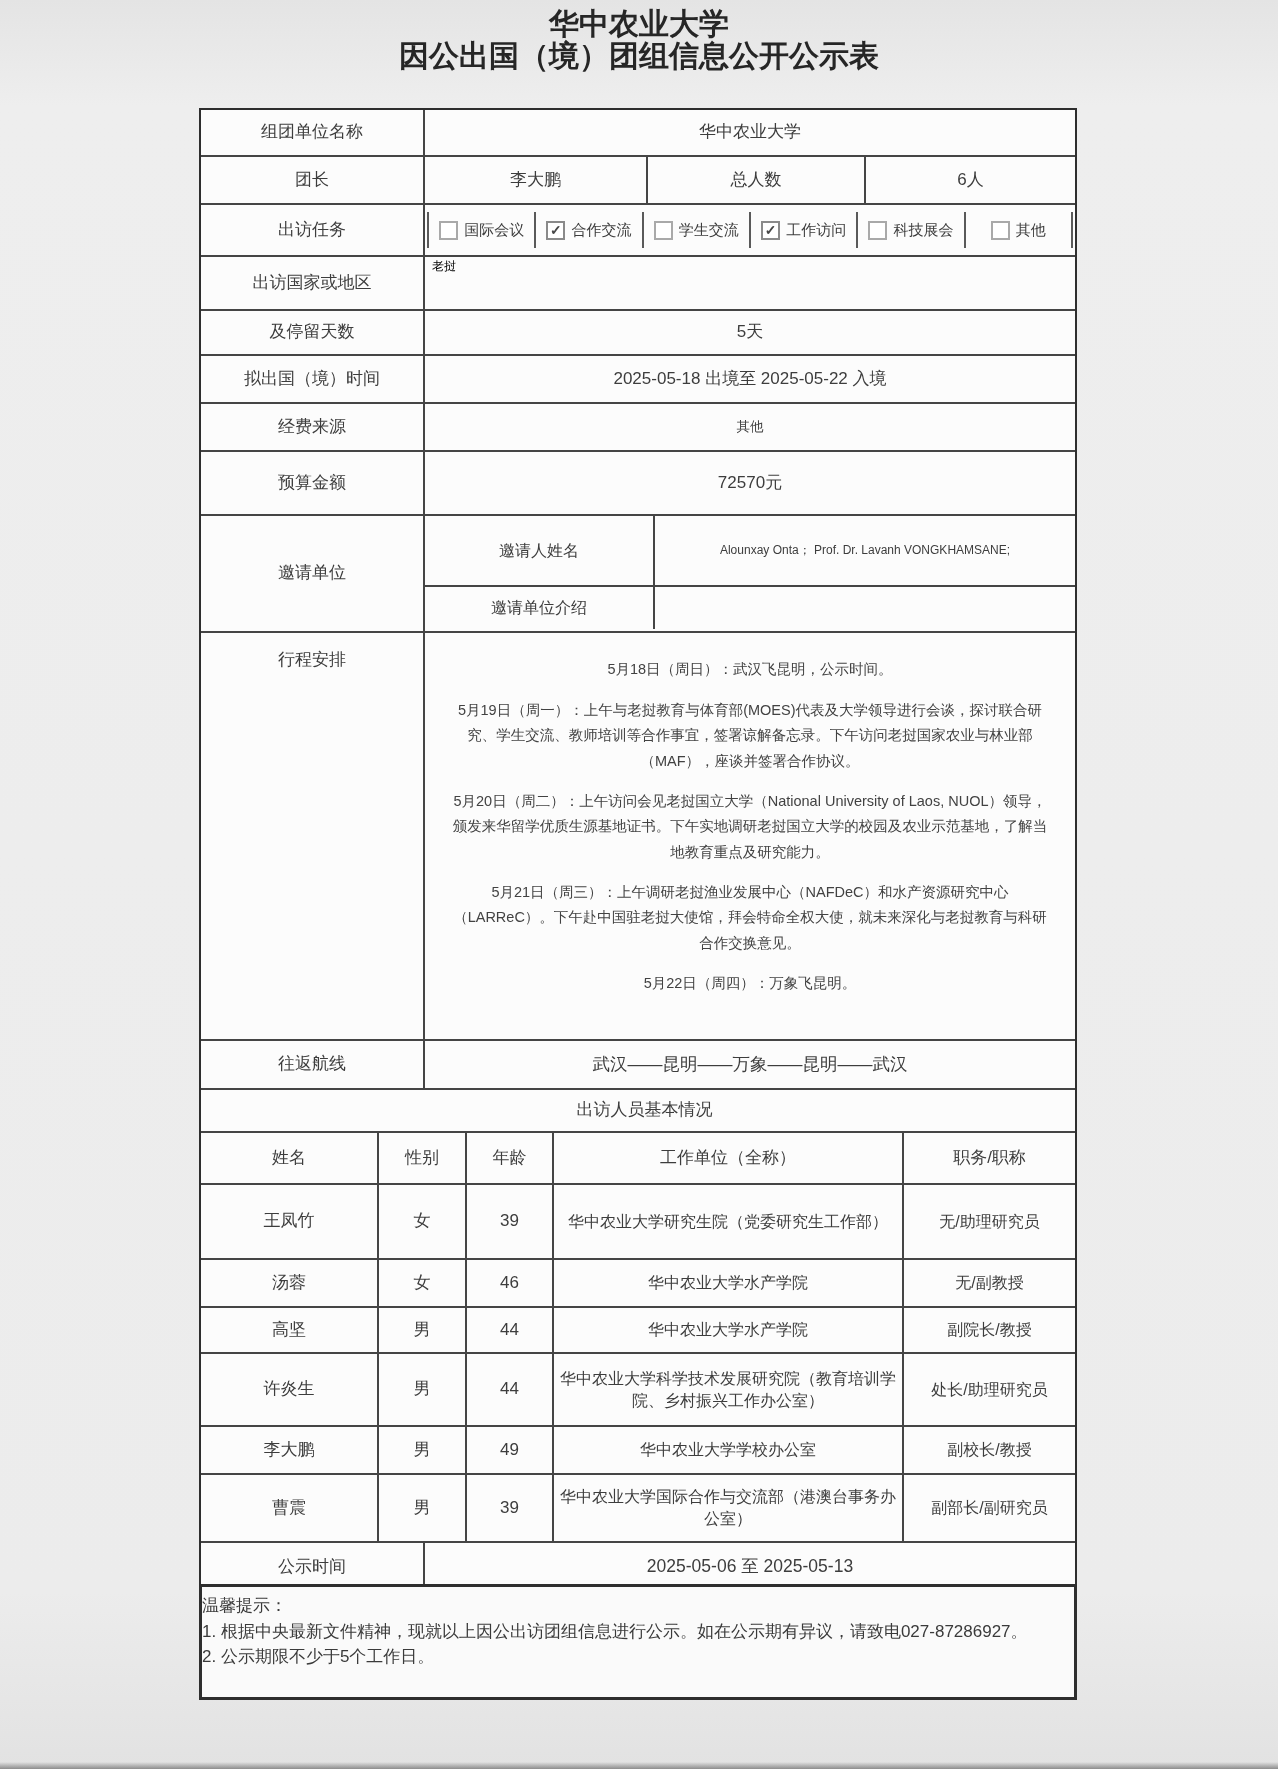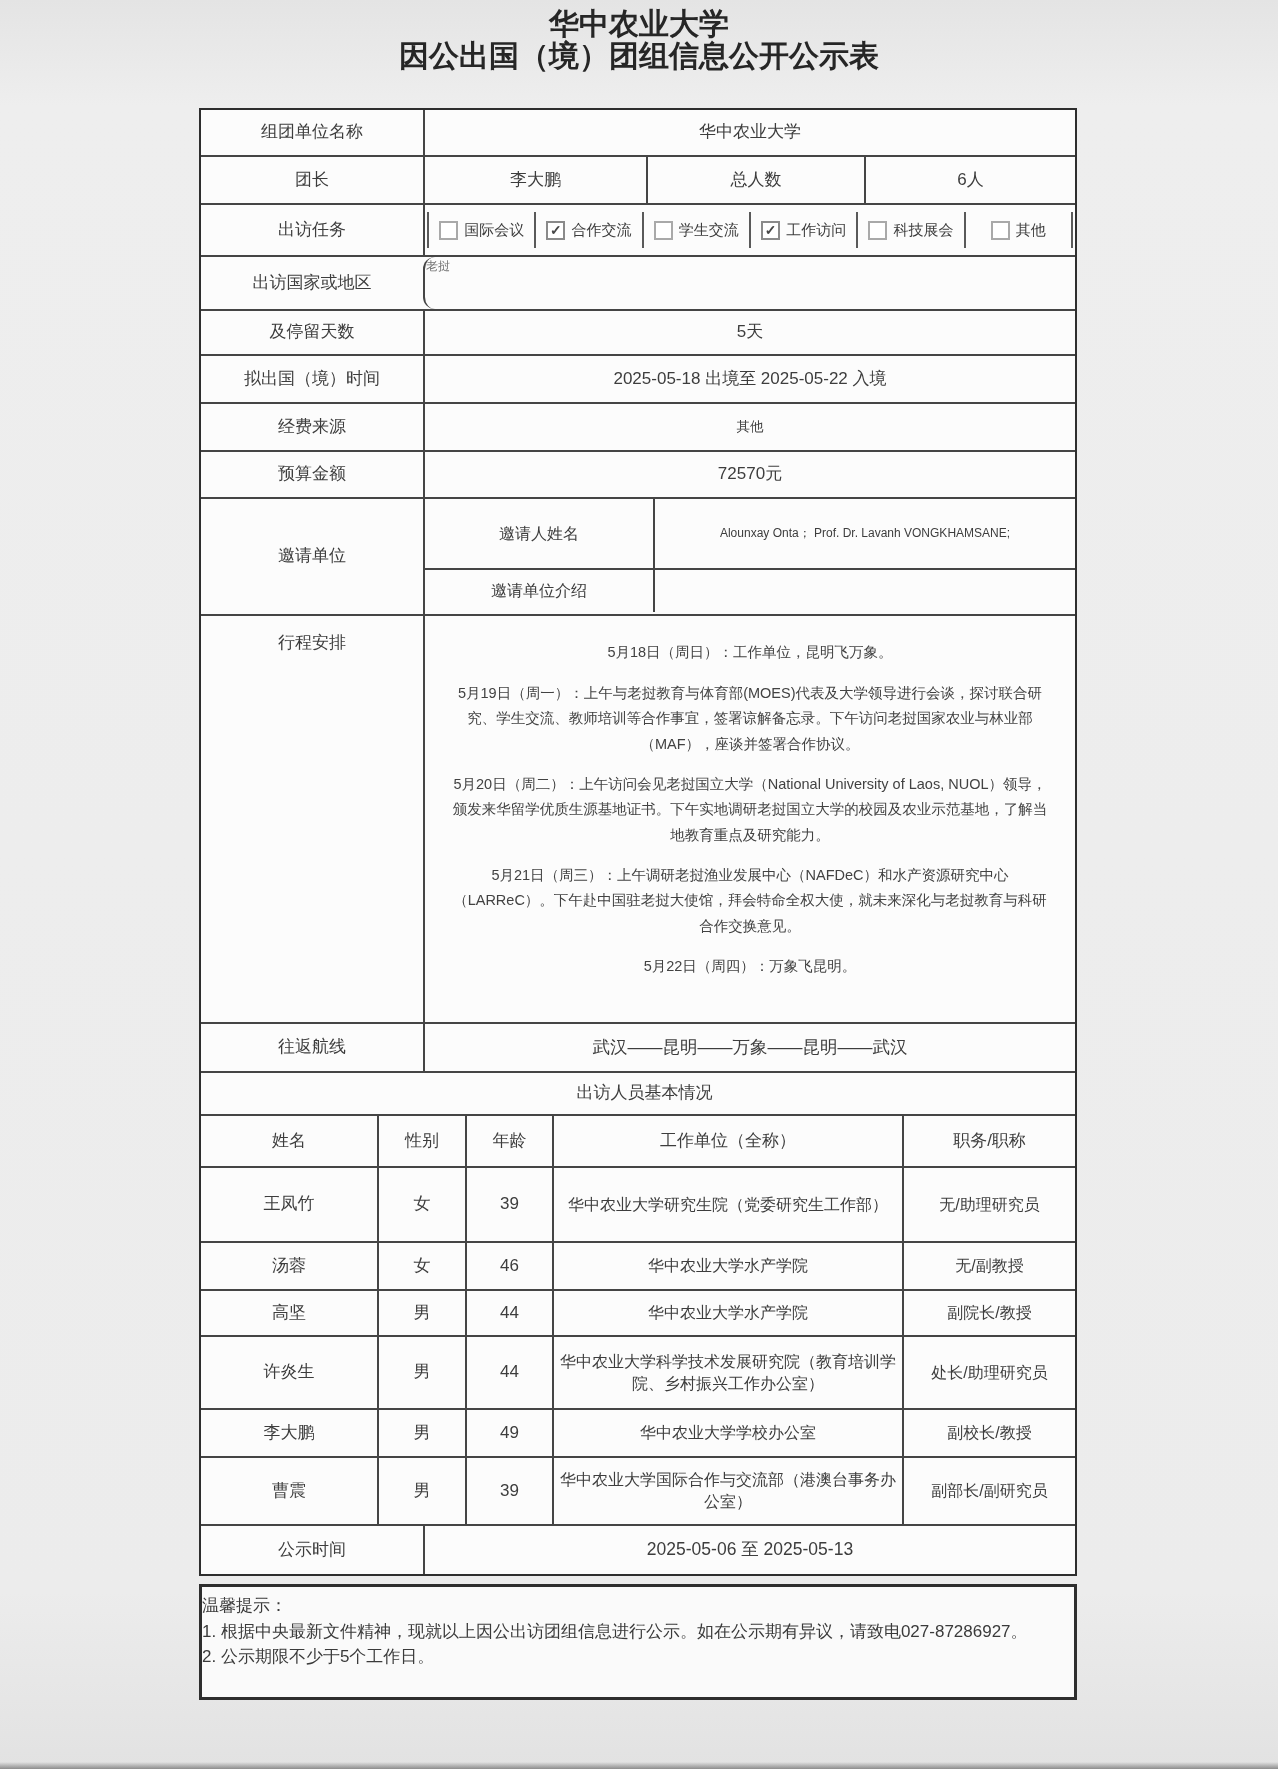--- a/index.html
+++ b/index.html
@@ -35,21 +35,21 @@
 
   
   .mission-cell{flex:1;display:flex;align-items:stretch;padding:0 2px;}
   .opt{flex:1;display:flex;align-items:center;justify-content:center;gap:6px;
        border-left:2px solid #5a5a5a;margin:7px 0;font-size:15px;}
   .mission-cell::after{content:"";border-left:2px solid #5a5a5a;margin:7px 0;}
   .cb{width:15px;height:15px;flex:none;border:2px solid #a9a9a9;background:#fff;
       display:flex;align-items:center;justify-content:center;
       font-size:14px;font-weight:bold;color:#474747;}
 
-  .dest-cell{justify-content:flex-start;align-items:flex-start;font-size:12px;color:#737373;padding:1px 0 0 1px;border-radius:12px;}
+  .dest-cell{justify-content:flex-start;align-items:flex-start;font-size:12px;color:#000000;padding:1px 0 0 7px;}
   .small-val{font-size:13.5px;}
 
   .invite-right{flex:1;display:flex;flex-direction:column;border-left:2px solid #454545;}
   .invite-row{display:flex;box-sizing:border-box;border-bottom:2px solid #454545;flex:none;}
   .invite-row:last-child{border-bottom:none;}
   .c-invite-sub{width:228px;flex:none;font-size:16px;border-left:none;}
   .c-invite-val{flex:1;font-size:12px;word-break:break-all;line-height:1.4;border-left:2px solid #454545;}
 
   .itin-cell{flex:1;display:flex;flex-direction:column;justify-content:center;
              padding:12px 26px 30px 26px;font-size:14.5px;color:#424242;}
@@ -141,21 +141,21 @@
     <div class="row" style="height:48px">
       <div class="cell c-label">拟出国（境）时间</div>
       <div class="cell c-rest">2025-05-18 出境至 2025-05-22 入境</div>
     </div>
 
     <div class="row" style="height:48px">
       <div class="cell c-label">经费来源</div>
       <div class="cell c-rest small-val">其他</div>
     </div>
 
-    <div class="row" style="height:47px">
+    <div class="row" style="height:64px">
       <div class="cell c-label">预算金额</div>
       <div class="cell c-rest">72570元</div>
     </div>
 
     <div class="row" style="height:117px">
       <div class="cell c-label">邀请单位</div>
       <div class="invite-right">
         <div class="invite-row" style="height:71px">
           <div class="cell c-invite-sub">邀请人姓名</div>
           <div class="cell c-invite-val">Alounxay Onta； Prof. Dr. Lavanh VONGKHAMSANE;</div>
@@ -163,21 +163,21 @@
         <div class="invite-row" style="height:42px">
           <div class="cell c-invite-sub">邀请单位介绍</div>
           <div class="cell c-invite-val"></div>
         </div>
       </div>
     </div>
 
     <div class="row" style="height:408px">
       <div class="cell c-label" style="align-items:flex-start;padding-top:16px;">行程安排</div>
       <div class="itin-cell c-bl">
-        <p>5月18日（周日）：工作单位，昆明飞万象。</p>
+        <p>5月18日（周日）：武汉飞昆明，公示时间。</p>
         <p>5月19日（周一）：上午与老挝教育与体育部(MOES)代表及大学领导进行会谈，探讨联合研究、学生交流、教师培训等合作事宜，签署谅解备忘录。下午访问老挝国家农业与林业部（MAF），座谈并签署合作协议。</p>
         <p>5月20日（周二）：上午访问会见老挝国立大学（National University of Laos, NUOL）领导，颁发来华留学优质生源基地证书。下午实地调研老挝国立大学的校园及农业示范基地，了解当地教育重点及研究能力。</p>
         <p>5月21日（周三）：上午调研老挝渔业发展中心（NAFDeC）和水产资源研究中心（LARReC）。下午赴中国驻老挝大使馆，拜会特命全权大使，就未来深化与老挝教育与科研合作交换意见。</p>
         <p>5月22日（周四）：万象飞昆明。</p>
       </div>
     </div>
 
     <div class="row" style="height:49px">
       <div class="cell c-label">往返航线</div>
       <div class="cell c-rest" style="font-size:17.5px">武汉——昆明——万象——昆明——武汉</div>

